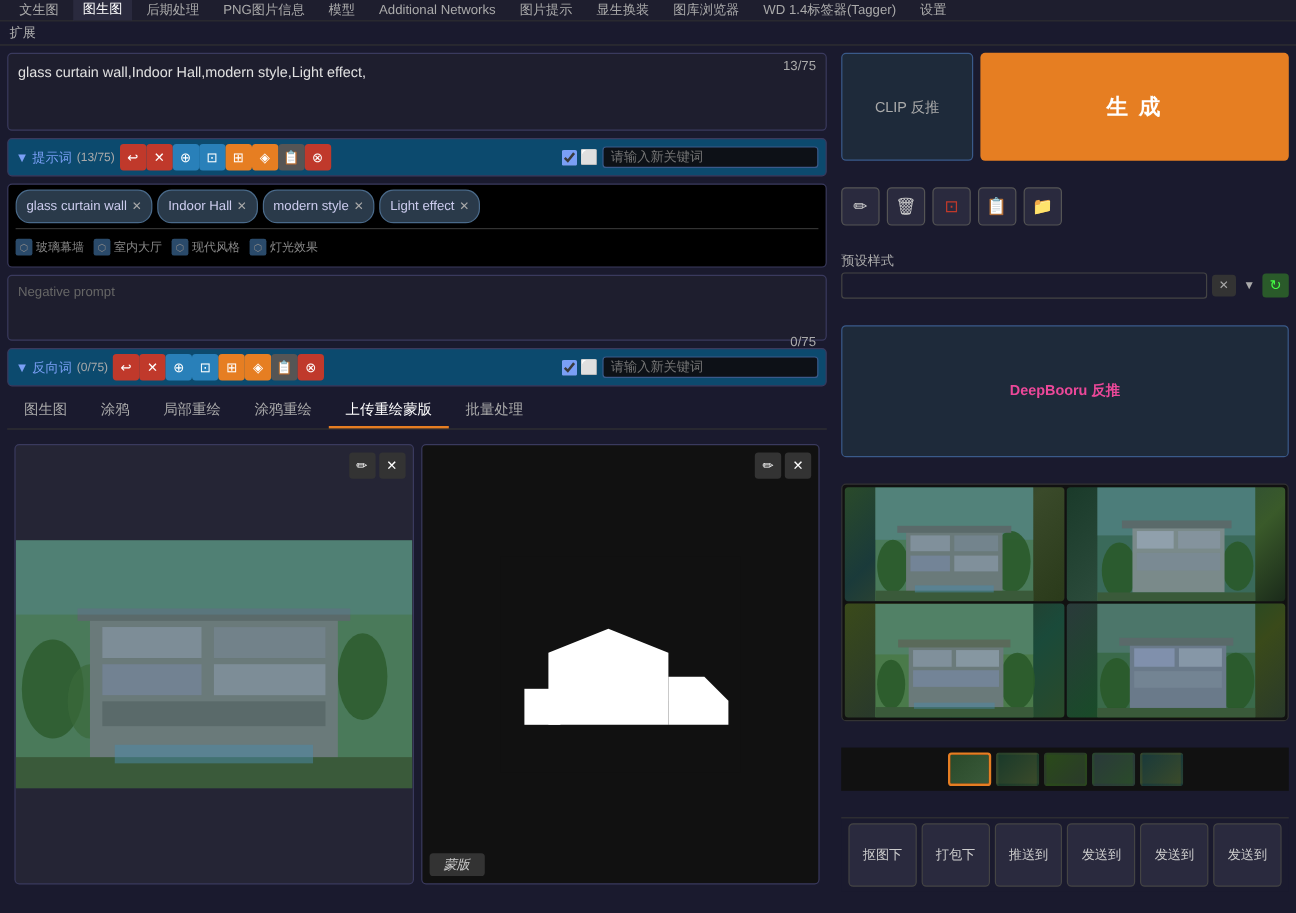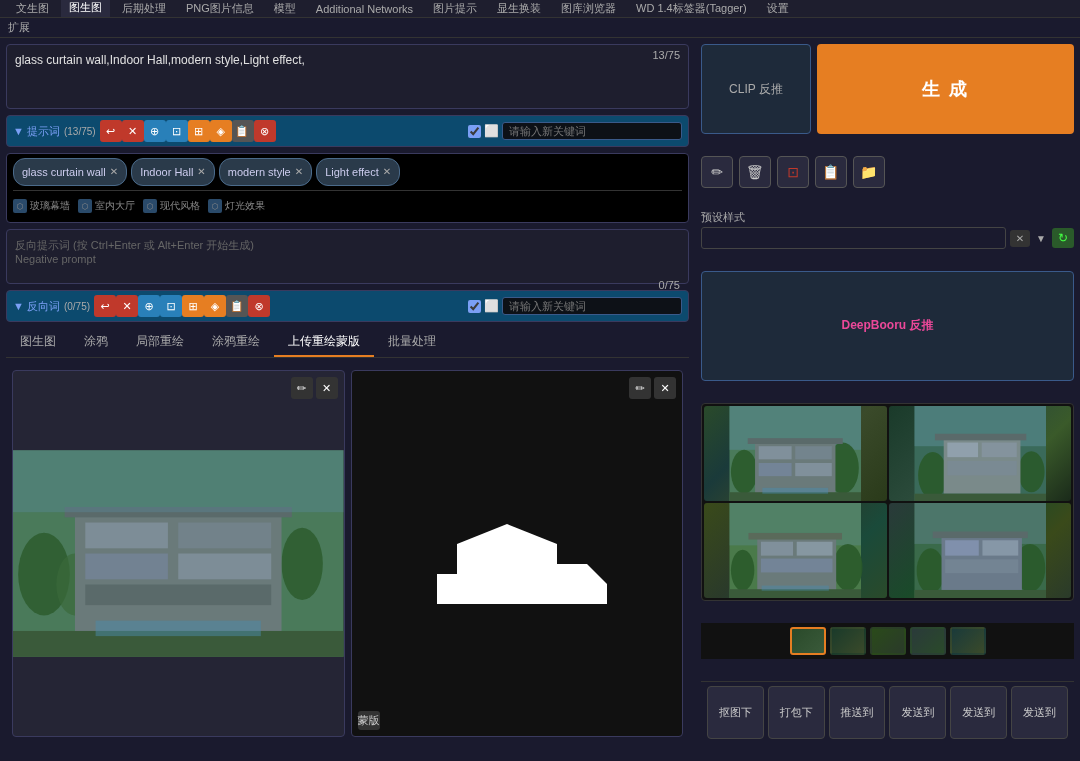--- a/index.html
+++ b/index.html
@@ -257,23 +257,24 @@
       right: 6px;
       display: flex;
       gap: 3px;
     }
     .canvas-label {
       position: absolute;
       bottom: 6px;
       left: 6px;
       background: #333;
       border-radius: 3px;
-      padding: 2px 0;
+      padding: 2px 12px;
       font-size: 11px;
       color: #ccc;
+      font-style: italic;
     }
 
     
     .right-panel {
       width: 385px;
       display: flex;
       flex-direction: column;
       padding: 6px;
       gap: 22px;
       justify-content: center;
@@ -567,21 +568,20 @@
         <div class="tag-sub-item">
           <div class="tag-sub-icon">⬡</div>
           <span>灯光效果</span>
         </div>
       </div>
     </div>
 
     <div class="neg-prompt-area">
       <span class="neg-counter">0/75</span>
       <div class="neg-placeholder">
-        <div>反向提示词 (按 Ctrl+Enter 或 Alt+Enter 开始生成)</div>
         <div>Negative prompt</div>
       </div>
     </div>
 
     <div class="toolbar-row">
       <span class="toolbar-label">▼ <span>反向词</span></span>
       <span class="toolbar-count">(0/75)</span>
       <button class="icon-btn red">↩</button>
       <button class="icon-btn red">✕</button>
       <button class="icon-btn blue">⊕</button>

